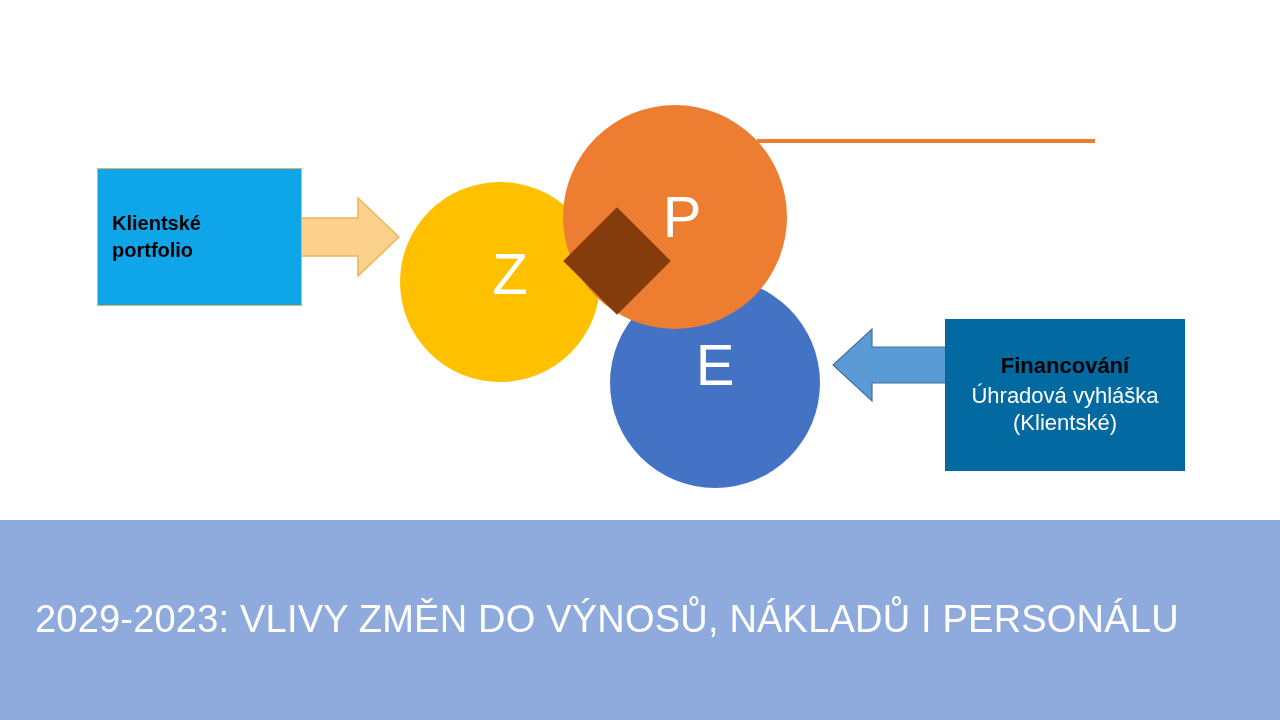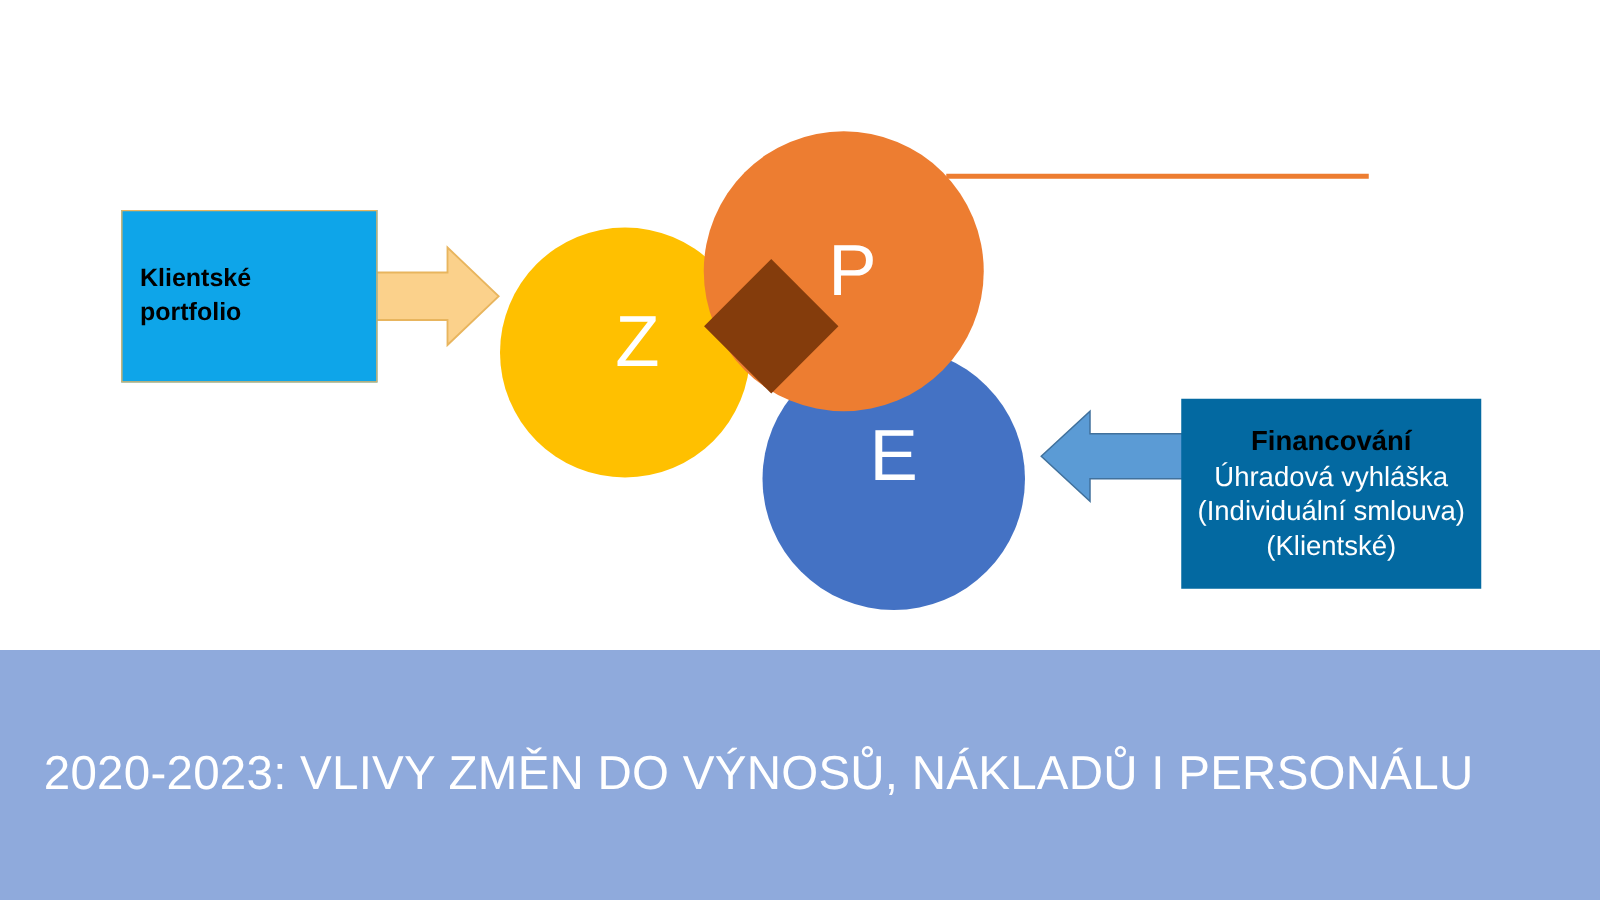--- a/index.html
+++ b/index.html
@@ -207,22 +207,21 @@
   <div id="client-box">
     <div class="box-text">
       <div>Klientské</div>
       <div>portfolio</div>
     </div>
   </div>
 
   <div id="finance-box">
     <div class="finance-title">Financování</div>
     <div class="finance-line">Úhradová vyhláška</div>
-    <div class="finance-line">(Individuální smlouva)</div>
     <div class="finance-line">(Klientské)</div>
   </div>
 
   <div id="staff-underline"></div>
 
   <div id="banner"></div>
-  <div id="banner-title">2020-2023: VLIVY ZMĚN DO VÝNOSŮ, NÁKLADŮ I PERSONÁLU</div>
+  <div id="banner-title">2029-2023: VLIVY ZMĚN DO VÝNOSŮ, NÁKLADŮ I PERSONÁLU</div>
 
 </div>
 
 </body></html>

